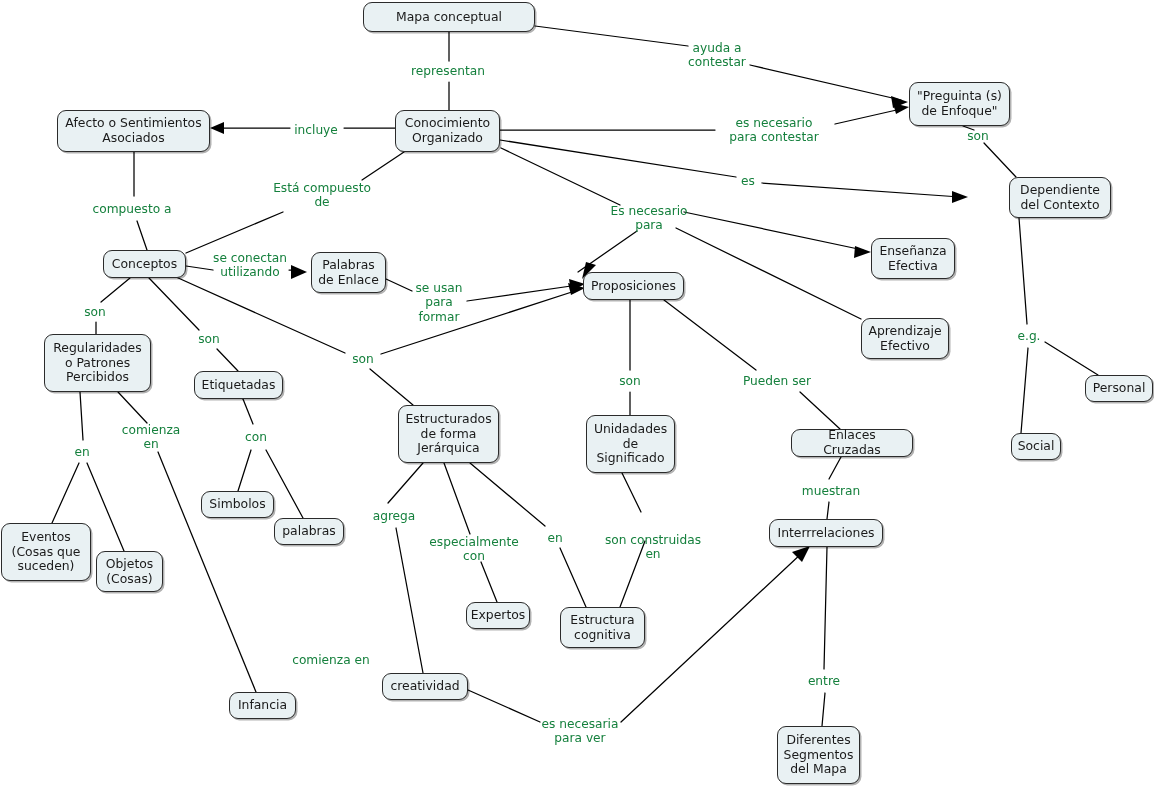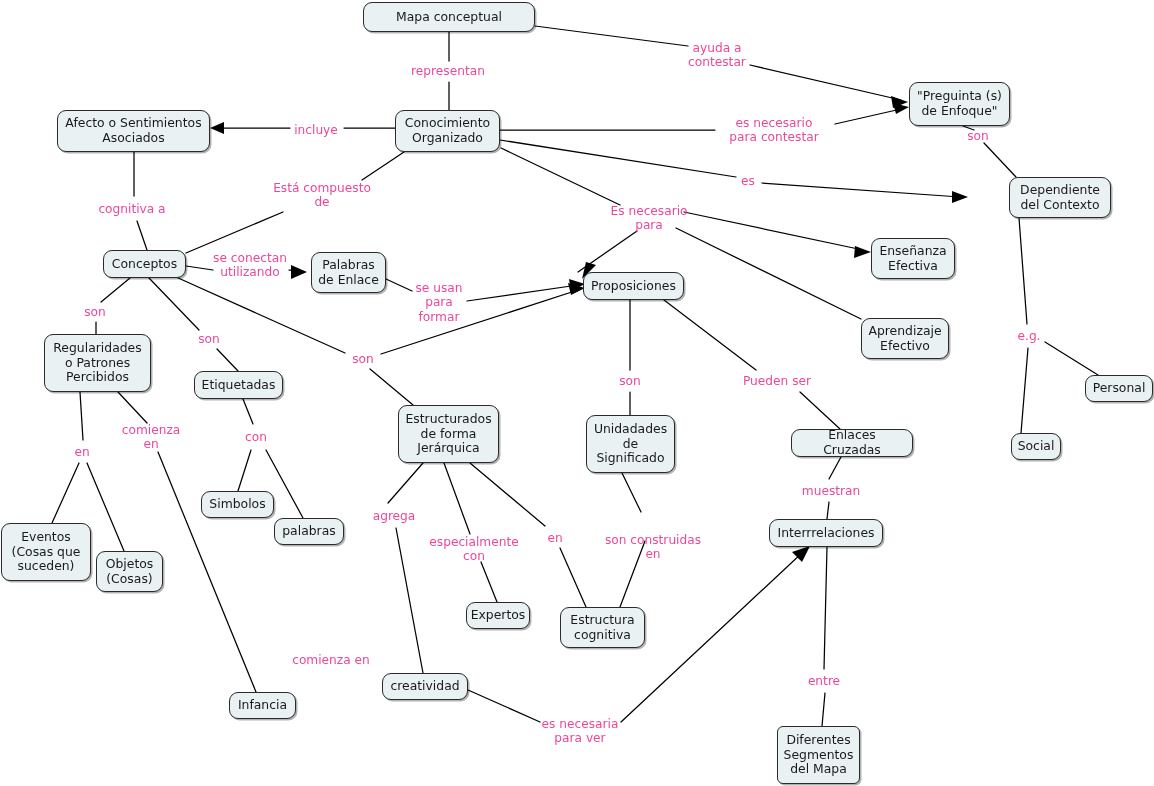--- a/index.html
+++ b/index.html
@@ -36,21 +36,21 @@
     text-align: center;
     display: flex;
     align-items: center;
     justify-content: center;
     padding: 2px 6px;
     white-space: pre-line;
     box-shadow: 1.5px 1.5px 0 rgba(0,0,0,0.30);
   }
   .elabel {
     position: absolute;
-    color: #ec4899;
+    color: #15803d;
     font-size: 12.2px;
     line-height: 14.4px;
     text-align: center;
     white-space: pre-line;
     background: transparent;
     transform: translate(-50%, -50%);
     pointer-events: none;
   }
 </style>
 </head>
@@ -203,37 +203,37 @@
   <div class="node" style="left:1px;top:523px;width:90px;height:58px;">Eventos
 (Cosas que
 suceden)</div>
   <div class="node" style="left:96px;top:551px;width:67px;height:41px;">Objetos
 (Cosas)</div>
   <div class="node" style="left:466px;top:602px;width:64px;height:27px;">Expertos</div>
   <div class="node" style="left:560px;top:607px;width:85px;height:41px;">Estructura
 cognitiva</div>
   <div class="node" style="left:382px;top:673px;width:86px;height:27px;">creatividad</div>
   <div class="node" style="left:229px;top:692px;width:67px;height:27px;">Infancia</div>
-  <div class="node" style="left:777px;top:726px;width:83px;height:58px;border-radius:6px;">Diferentes
+  <div class="node" style="left:777px;top:726px;width:83px;height:58px;">Diferentes
 Segmentos
 del Mapa</div>
 
   <div class="elabel" style="left:448px;top:71px;">representan</div>
   <div class="elabel" style="left:717px;top:55px;">ayuda a
 contestar</div>
   <div class="elabel" style="left:316px;top:130px;">incluye</div>
   <div class="elabel" style="left:774px;top:130px;">es necesario
 para contestar</div>
   <div class="elabel" style="left:978px;top:136px;">son</div>
   <div class="elabel" style="left:748px;top:181px;">es</div>
   <div class="elabel" style="left:322px;top:195px;">Está compuesto
 de</div>
   <div class="elabel" style="left:649px;top:218px;">Es necesario
 para</div>
-  <div class="elabel" style="left:132px;top:209px;">cognitiva a</div>
+  <div class="elabel" style="left:132px;top:209px;">compuesto a</div>
   <div class="elabel" style="left:250px;top:265px;">se conectan
 utilizando</div>
   <div class="elabel" style="left:439px;top:303px;">se usan
 para
 formar</div>
   <div class="elabel" style="left:95px;top:312px;">son</div>
   <div class="elabel" style="left:209px;top:339px;">son</div>
   <div class="elabel" style="left:363px;top:359px;">son</div>
   <div class="elabel" style="left:1029px;top:336px;">e.g.</div>
   <div class="elabel" style="left:630px;top:381px;">son</div>

